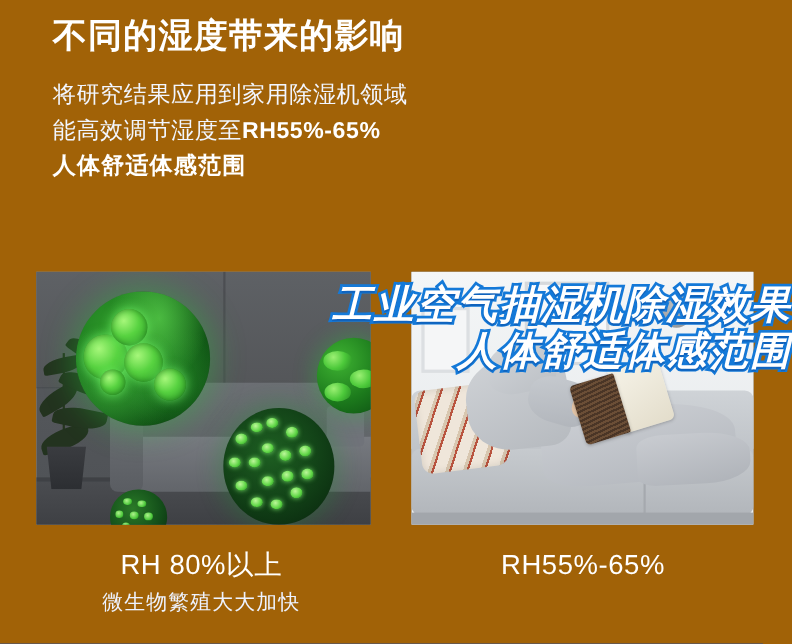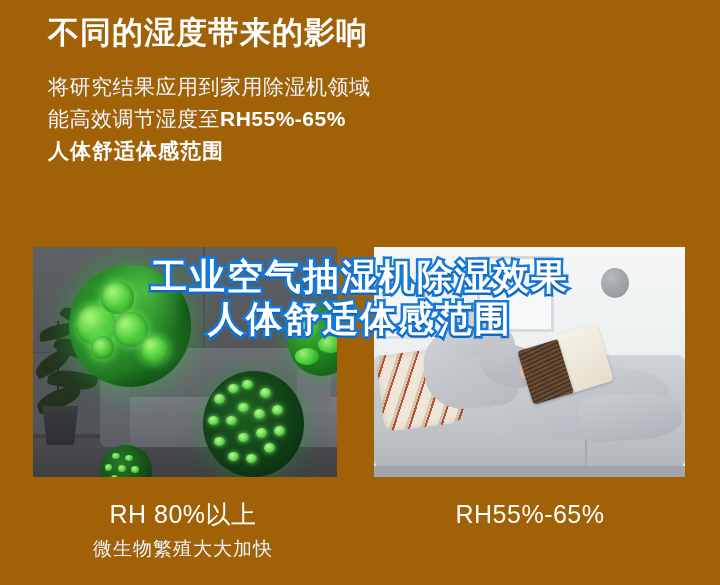--- a/index.html
+++ b/index.html
@@ -311,24 +311,26 @@
     left:0; top:256px; width:720px;
     text-align:center;
     pointer-events:none;
   }
   .overlay-line {
     font-size:36px;
     font-weight:700;
     line-height:1.18;
     letter-spacing:2px;
     color:#ffffff;
+    font-style:italic;
     -webkit-text-stroke:5px #1479d8;
     paint-order:stroke fill;
     text-shadow:0 2px 0 rgba(8,60,140,0.35);
     white-space:nowrap;
+    text-align:right;
   }
 
   
   .captions {
     position:absolute;
     left:33px; top:498px; width:652px; height:80px;
     display:flex;
   }
   .caption-col { width:50%; text-align:center; }
   .caption-col.left  { padding-right:26px; }

